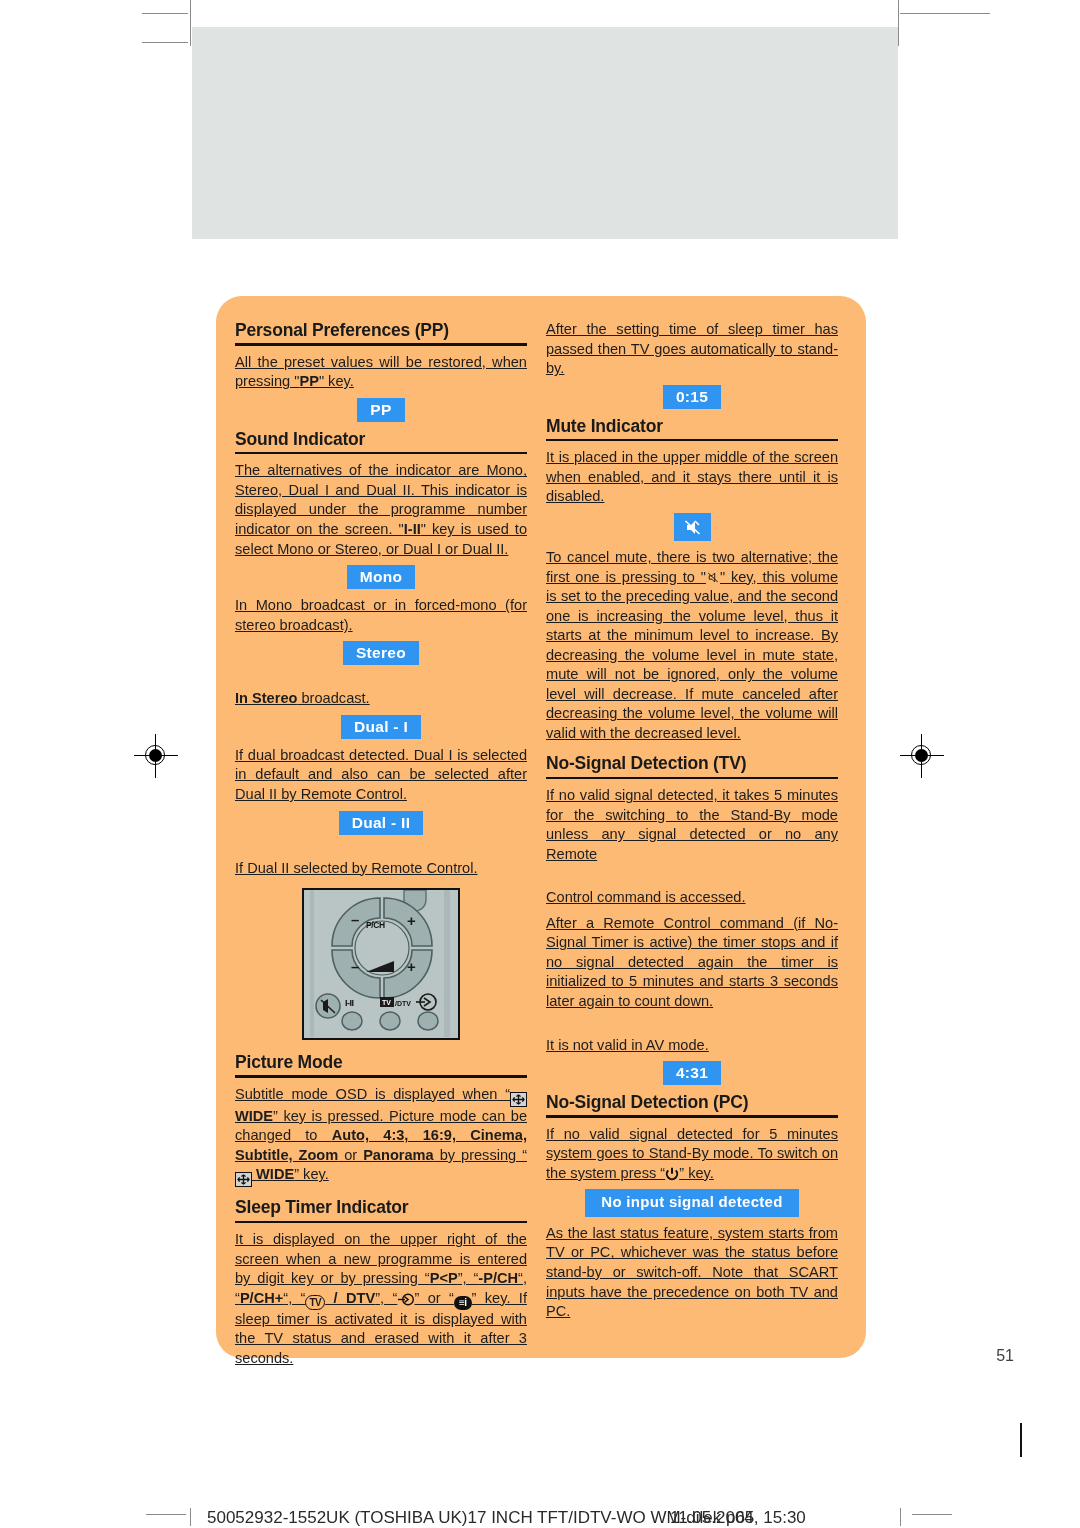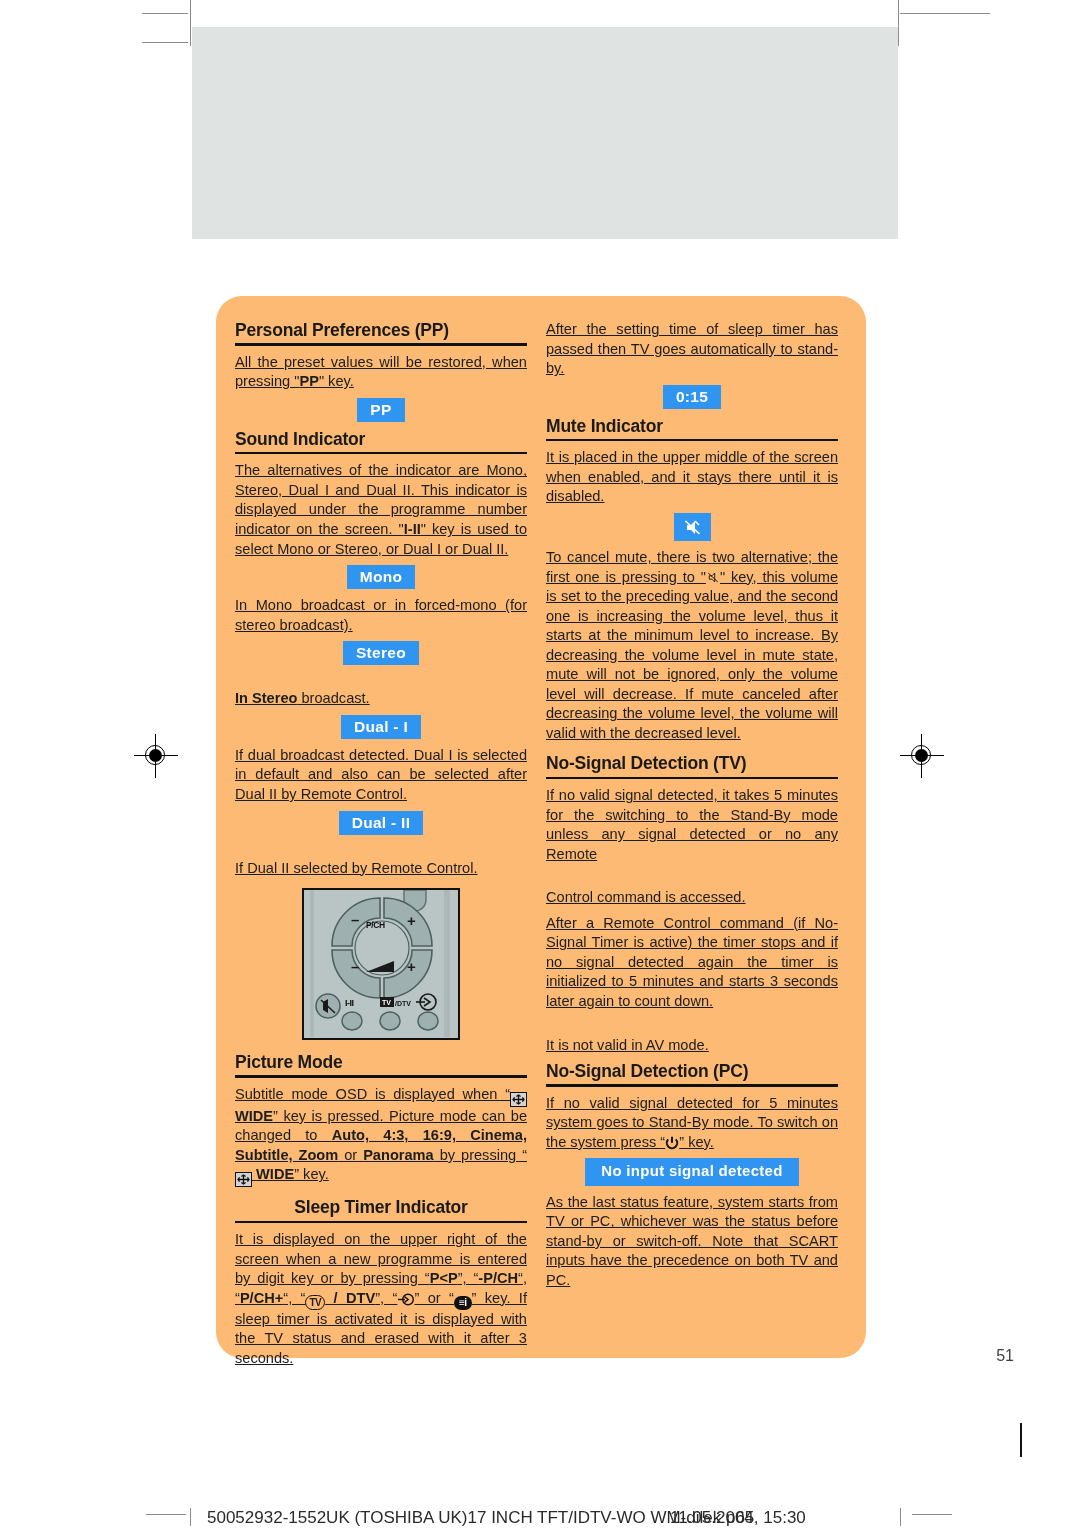--- a/index.html
+++ b/index.html
@@ -347,21 +347,21 @@
     <h2 class="section-head" style="margin-top:12px;">Picture Mode</h2>
     <div class="rule"></div>
     <p class="body"><span>Subtitle mode OSD is displayed when “</span><span class="key-glyph"><svg class="inline-svg" width="13" height="11" viewBox="0 0 13 11">
             <rect x="0" y="0" width="13" height="11" fill="#d3d3d3"></rect>
             <path d="M1 5.5 h11 M6.5 1 v9 M2.6 3.4 l-1.6 2.1 1.6 2.1 M10.4 3.4 l1.6 2.1 -1.6 2.1 M4.4 2.6 l2.1 -1.6 2.1 1.6 M4.4 8.4 l2.1 1.6 2.1 -1.6" stroke="#111" stroke-width="1.3" fill="none"></path>
           </svg></span> <b>WIDE</b><span>” key is pressed. Picture mode can be changed to </span><b>Auto, 4:3, 16:9, Cinema, Subtitle, Zoom</b><span> or </span><b>Panorama</b><span> by pressing “</span><span class="key-glyph"><svg class="inline-svg" width="13" height="11" viewBox="0 0 13 11">
             <rect x="0" y="0" width="13" height="11" fill="#d3d3d3"></rect>
             <path d="M1 5.5 h11 M6.5 1 v9 M2.6 3.4 l-1.6 2.1 1.6 2.1 M10.4 3.4 l1.6 2.1 -1.6 2.1 M4.4 2.6 l2.1 -1.6 2.1 1.6 M4.4 8.4 l2.1 1.6 2.1 -1.6" stroke="#111" stroke-width="1.3" fill="none"></path>
           </svg></span> <b>WIDE</b><span>” key.</span></p>
 
-    <h2 class="section-head" style="margin-top:10px;text-align:center;">Sleep Timer Indicator</h2>
+    <h2 class="section-head" style="margin-top:10px;">Sleep Timer Indicator</h2>
     <div class="rule"></div>
     <p class="body"><span>It is displayed on the upper right of the screen when a new programme is entered by digit key or by pressing “</span><b>P&lt;P</b><span>”, “</span><b>-P/CH</b><span>“, “</span><b>P/CH+</b><span>“, “</span><span class="key-oval"><span>TV</span></span><b> / DTV</b><span>”, “</span><span><svg class="inline-svg" width="17" height="13" viewBox="0 0 17 13">
             <circle cx="11" cy="6.5" r="5.3" fill="none" stroke="#111" stroke-width="1.4"></circle>
             <path d="M1 6.5 h7" stroke="#111" stroke-width="1.4"></path>
             <path d="M7.5 3.6 l3.6 2.9 -3.6 2.9" fill="none" stroke="#111" stroke-width="1.4"></path>
           </svg></span><span>” or “</span><span class="key-dark">≡i</span><span>” key. If sleep timer is activated it is displayed with the TV status and erased with it after 3 seconds.</span></p>
   </div>
 
   <div class="column" id="right-column">
 
@@ -387,20 +387,23 @@
             <path d="M4 7 l4 0 l4 -4 v13 l-4 -4 l-4 0 z" fill="none" stroke="#111" stroke-width="1.3"></path>
             <path d="M2.5 3 L16.5 16" stroke="#111" stroke-width="1.4"></path>
           </svg></span><span>" key, this volume is set to the preceding value, and the second one is increasing the volume level, thus it starts at the minimum level to increase. By decreasing the volume level in mute state, mute will not be ignored, only the volume level will decrease. If mute canceled after decreasing the volume level, the volume will valid with the decreased level.</span></p>
 
     <h2 class="section-head" style="margin-top:10px;">No-Signal Detection (TV)</h2>
     <div class="rule"></div>
     <p class="body">If no valid signal detected, it takes 5 minutes  for the switching to the Stand-By mode unless any signal detected or no any Remote</p>
     <p class="body nofill">Control command is accessed.</p>
     <p class="body">After a Remote Control command (if No-Signal Timer is active) the timer stops and if no signal detected again the timer is initialized to 5 minutes and starts 3 seconds later again to count down.</p>
     <p class="body nofill">It is not valid in AV mode.</p>
+    <div class="badge-row">
+      <span class="badge">4:31</span>
+    </div>
 
     <h2 class="section-head">No-Signal Detection (PC)</h2>
     <div class="rule"></div>
     <p class="body"><span>If no valid signal detected for 5 minutes system goes to Stand-By mode. To switch on the system press “</span><span><svg class="inline-svg" width="14" height="14" viewBox="0 0 14 14">
             <path d="M3.2 3.4 a5.2 5.2 0 1 0 7.6 0" fill="none" stroke="#111" stroke-width="2"></path>
             <path d="M7 0.8 v6" stroke="#111" stroke-width="2"></path>
           </svg></span><span>” key.</span></p>
     <div class="badge-row">
       <span class="badge wide">No input signal detected</span>
     </div>

